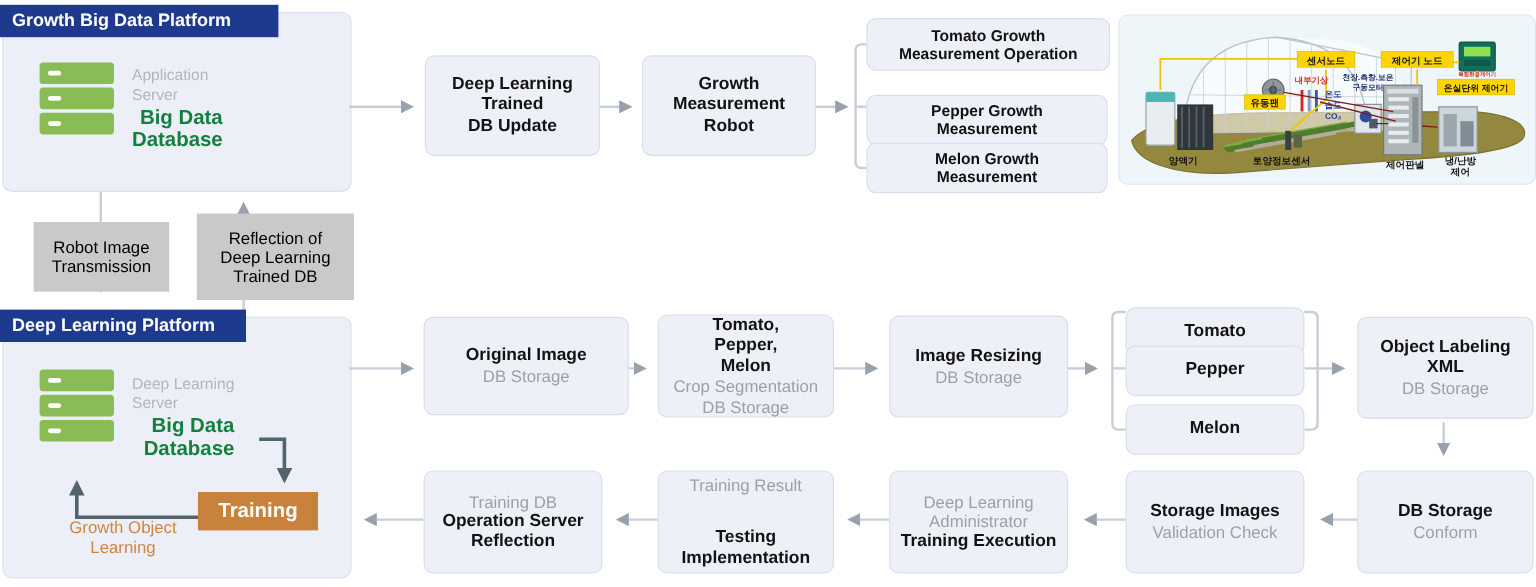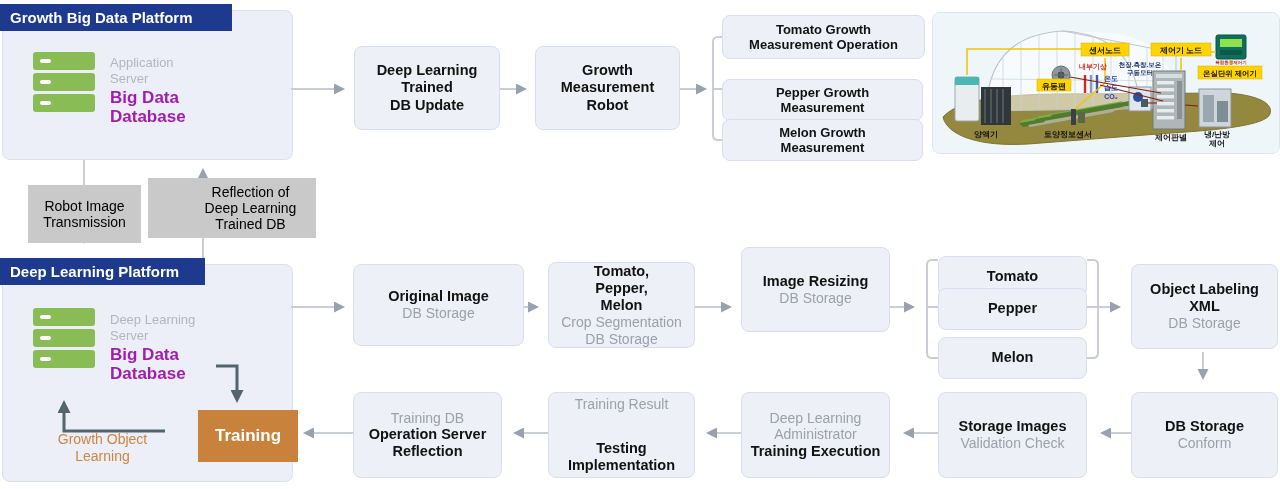--- a/index.html
+++ b/index.html
@@ -20,21 +20,21 @@
   .training{position:absolute;background:#c9823c;color:#fff;font-weight:bold;font-size:17px;
             display:flex;align-items:center;justify-content:center;z-index:2;}
   .caption{position:absolute;color:#cd853f;font-size:14px;text-align:center;
            white-space:pre-line;z-index:2;line-height:1.2;}
   .server{position:absolute;display:flex;flex-direction:column;gap:3px;z-index:2;width:62px;}
   .server i{display:block;height:18px;background:#8abc55;border-radius:3px;position:relative;}
   .server i::after{content:"";position:absolute;left:7px;top:7px;width:11px;height:4px;
                    background:#fff;border-radius:2px;}
   .stext{position:absolute;z-index:2;}
   .srole{color:#b2b6be;font-size:13px;line-height:1.2;white-space:pre-line;margin-bottom:2px;}
-  .sname{color:#a21caf;font-weight:bold;font-size:17px;line-height:1.12;white-space:pre-line;}
+  .sname{color:#15803d;font-weight:bold;font-size:17px;line-height:1.12;white-space:pre-line;text-align:right;}
   svg.overlay{position:absolute;left:0;top:0;z-index:1;pointer-events:none;}
   .gh{position:absolute;left:932px;top:12px;width:346px;height:140px;border:1px solid #dfe3f0;
       border-radius:8px;overflow:hidden;background:#f2f9fc;z-index:2;}
   .gh text{font-family:"Liberation Sans",sans-serif;}
   .ylab{fill:#ffd400;stroke:#d8b100;stroke-width:0.5;}
   .ytext{font-size:8px;font-weight:bold;fill:#111;text-anchor:middle;}
   .ytext.s{font-size:7.4px;}
   .gtext{font-size:8px;font-weight:bold;fill:#111;text-anchor:middle;}
   .bluetext{font-size:7px;font-weight:bold;fill:#2b3fa0;text-anchor:middle;}
   .navytext{font-size:6.5px;font-weight:bold;fill:#1c2f6e;text-anchor:middle;}
@@ -256,54 +256,54 @@
       <text class="gtext" x="53" y="124">양액기</text>
       <text class="gtext" x="135" y="124">토양정보센서</text>
       <text class="gtext" x="238" y="127">제어판넬</text>
       <text class="gtext" x="284" y="124">냉/난방</text>
       <text class="gtext" x="284" y="133">제어</text>
     </svg>
   </div>
 
   <div class="transfer" style="left:28px;top:185px;width:113px;height:58px;">Robot Image
 Transmission</div>
-  <div class="transfer" style="left:148px;top:178px;width:131px;height:60px;padding-left:37px;">Reflection of
+  <div class="transfer" style="left:164px;top:178px;width:131px;height:72px;">Reflection of
 Deep Learning
 Trained DB</div>
 
   <div class="phead" style="left:0;top:258px;width:205px;">
     <span>Deep Learning Platform</span>
   </div>
   <div class="server" style="left:33px;top:308px;">
       <i></i>
       <i></i>
       <i></i>
     </div>
   <div class="stext" style="left:110px;top:312px;">
     <div class="srole">Deep Learning
 Server</div>
     <div class="sname">Big Data
 Database</div>
   </div>
-  <div class="training" style="left:165px;top:410px;width:100px;height:52px;margin-left:33px;">Training</div>
+  <div class="training" style="left:165px;top:410px;width:100px;height:32px;">Training</div>
   <div class="caption" style="left:40px;top:431px;width:125px;">Growth Object
 Learning</div>
 
   <div class="box" style="left:353px;top:264px;width:171px;height:82px;">
     <span class="b">Original Image</span>
     <span class="g">DB Storage</span>
   </div>
   <div class="box" style="left:548px;top:262px;width:147px;height:86px;">
     <span class="b">Tomato,
 Pepper,
 Melon</span>
     <span class="g">Crop Segmentation
 DB Storage</span>
   </div>
-  <div class="box" style="left:741px;top:247px;width:149px;height:85px;">
+  <div class="box" style="left:741px;top:263px;width:149px;height:85px;">
     <span class="b">Image Resizing</span>
     <span class="g">DB Storage</span>
   </div>
   <div class="box" style="left:938px;top:256px;width:149px;height:41px;">
     <span class="b">Tomato</span>
   </div>
   <div class="box" style="left:938px;top:288px;width:149px;height:42px;">
     <span class="b">Pepper</span>
   </div>
   <div class="box" style="left:938px;top:337px;width:149px;height:42px;">

